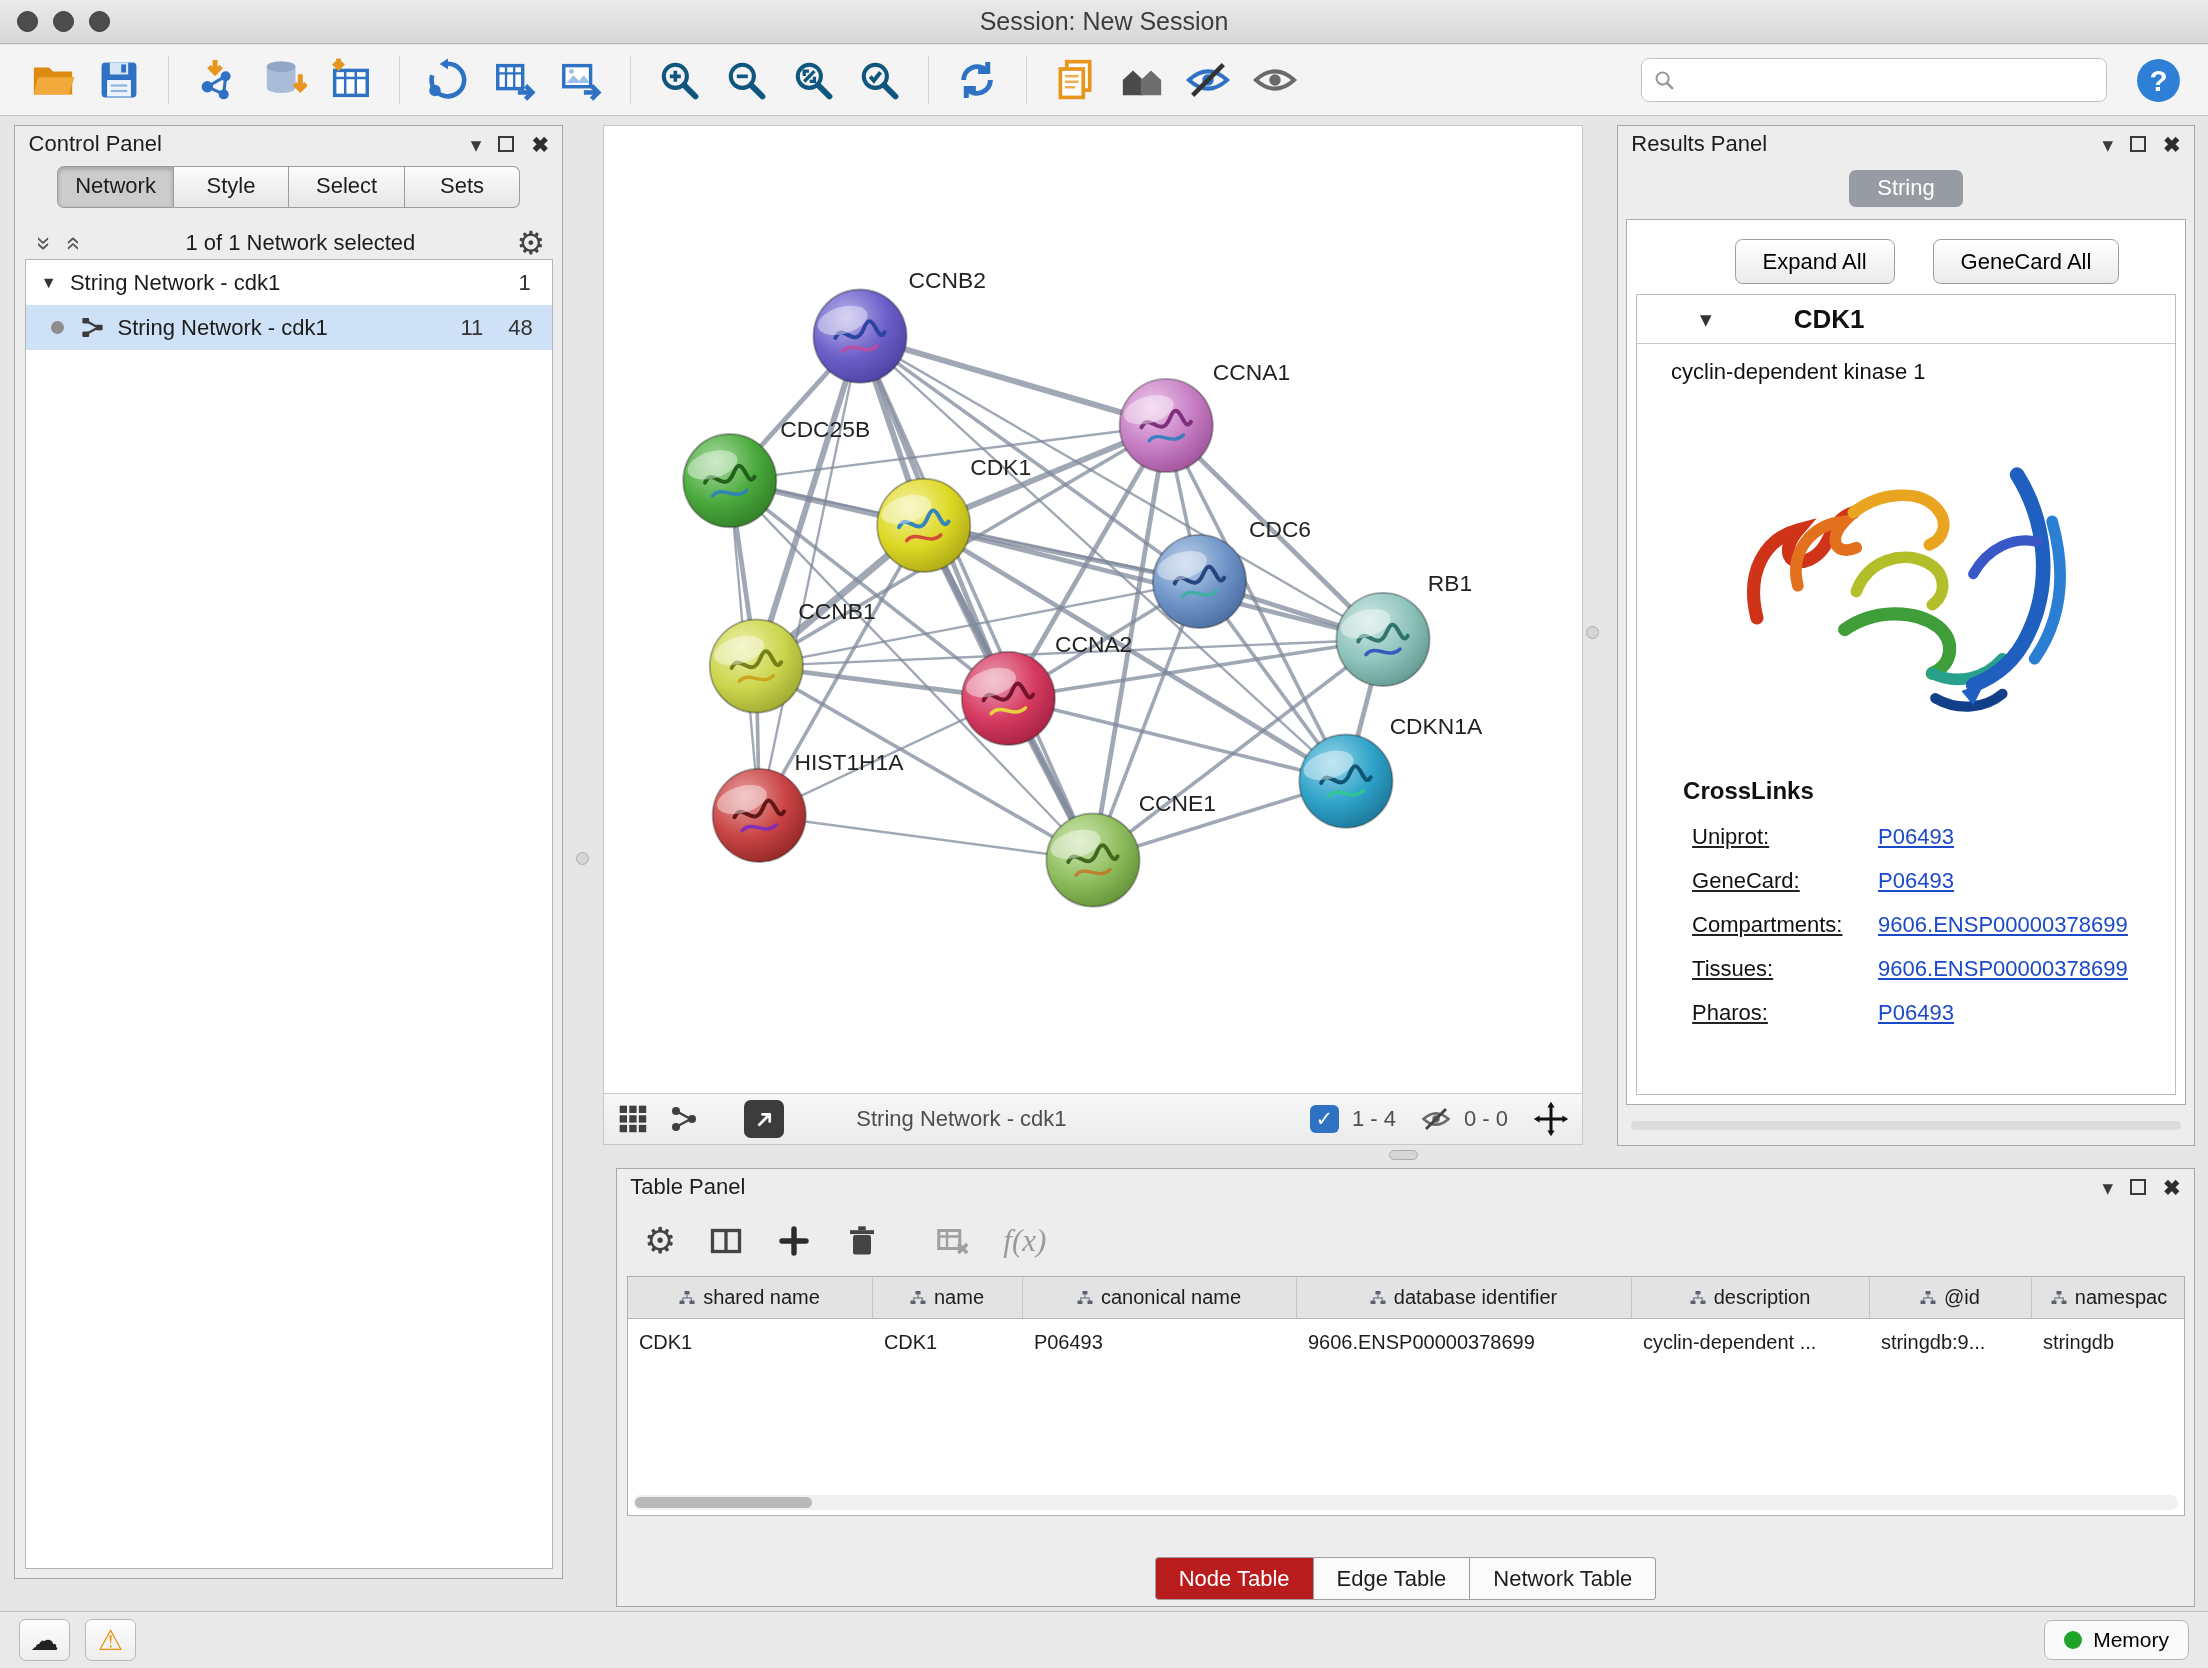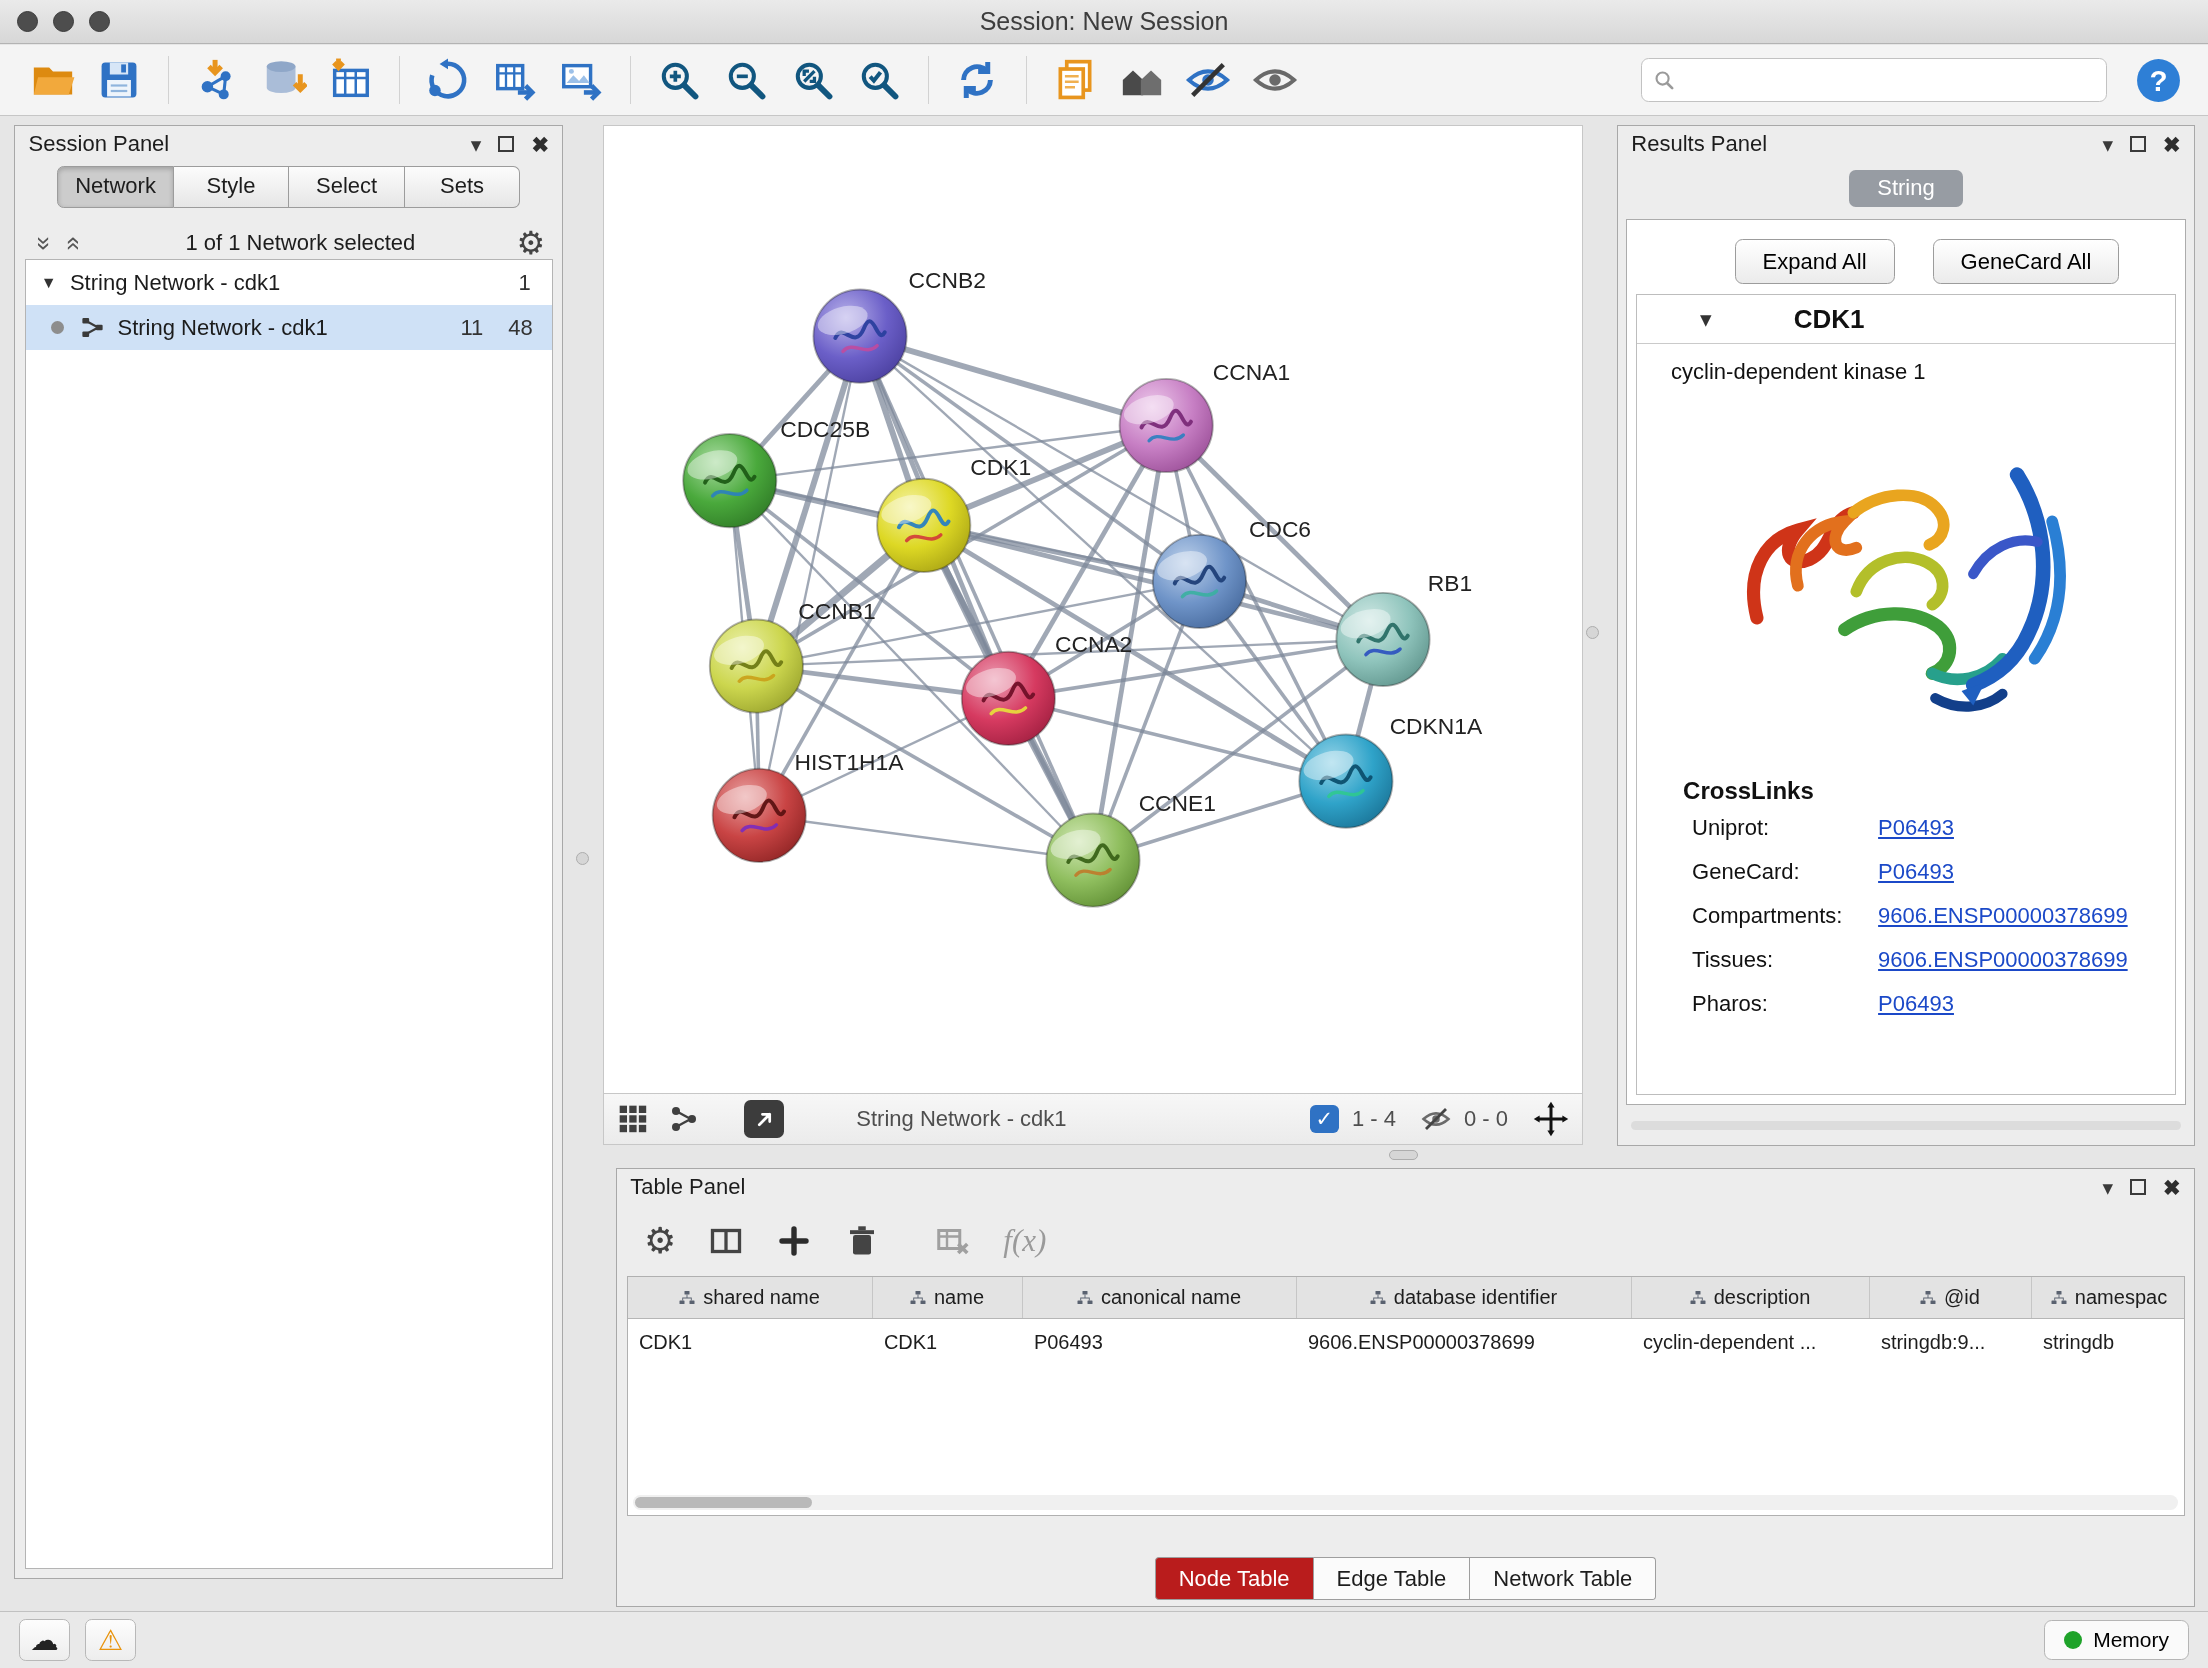--- a/index.html
+++ b/index.html
@@ -78,21 +78,21 @@
   .rp-buttons { display:flex; justify-content:center; gap:38px; padding:19px 0 15px; }
   .rp-btn { font-size:22px; padding:8.6px 27px; border:1.4px solid #9c9c9c; border-radius:7.6px;
     background:linear-gradient(#ffffff,#ebebeb); font-family:"Liberation Sans",sans-serif; }
   .rp-section { margin:3.8px 9.5px 9.5px; border:1px solid #bdbdbd; position:absolute; left:0; right:0; top:74px; bottom:9.5px; margin:0 9.5px; }
   .rp-sec-head { display:flex; align-items:center; height:49px; border-bottom:1px solid #cacaca; }
   .rp-sec-caret { font-size:23px; color:#333; margin-left:63px; }
   .rp-gene { font-size:26px; font-weight:bold; margin-left:82px; color:#111; }
   .rp-desc { font-size:22px; padding:15px 0 0 34px; color:#111; }
   .protein-img { width:380px; height:352px; margin:13.3px auto 0; }
   .cl-head { font-size:24px; font-weight:bold; margin:27px 0 9.5px 46px; color:#111; }
-  .cl-row { display:flex; height:44px; padding-left:55px; }
+  .cl-row { display:flex; align-items:center; height:44px; padding-left:55px;text-decoration:underline; }
   .cl-label { width:186px; font-size:22px; color:#111; }
   .cl-link { font-size:22px; color:#1b49c8; text-decoration:underline; }
   .rp-scroll { position:absolute; left:13.3px; right:13.3px; bottom:15px; height:8.6px; background:#dcdcdc; border-radius:4.8px; }
 
   
   .table-panel { left:616px; top:1168px; width:1579px; height:439px; }
   .tp-toolbar { display:flex; align-items:center; gap:32px; padding:13.3px 0 0 27px; height:59px; }
   .fx { font-family:"Liberation Serif", serif; font-style:italic; color:#9a9a9a; font-size:31px; }
   .tp-box { position:absolute; left:9.5px; right:9.5px; top:107px; height:240px; background:#fff; border:1px solid #b0b0b0; overflow:hidden; }
   .thead { display:flex; height:42px; background:#e3e3e3; border-bottom:1px solid #b6b6b6; }
@@ -300,21 +300,21 @@
       <svg width="49" height="49" viewBox="0 0 24 24">
           <circle cx="12" cy="12" r="10.5" fill="#2e7fd6"></circle>
           <text x="12" y="17" text-anchor="middle" font-size="14.5" font-weight="bold" fill="#fff">?</text>
         </svg>
     </button>
   </div>
 </div>
 
 <div class="panel control-panel">
   <div class="panel-head">
-    <span class="panel-title">Session Panel</span>
+    <span class="panel-title">Control Panel</span>
     <span class="ph-icons">
       <span class="ph-caret">▾</span>
       <span class="ph-sq"></span>
       <span class="ph-x">✖</span>
     </span>
   </div>
   <div class="cp-tabs">
     <div class="cp-tab active">Network</div>
     <div class="cp-tab">Style</div>
     <div class="cp-tab">Select</div>

